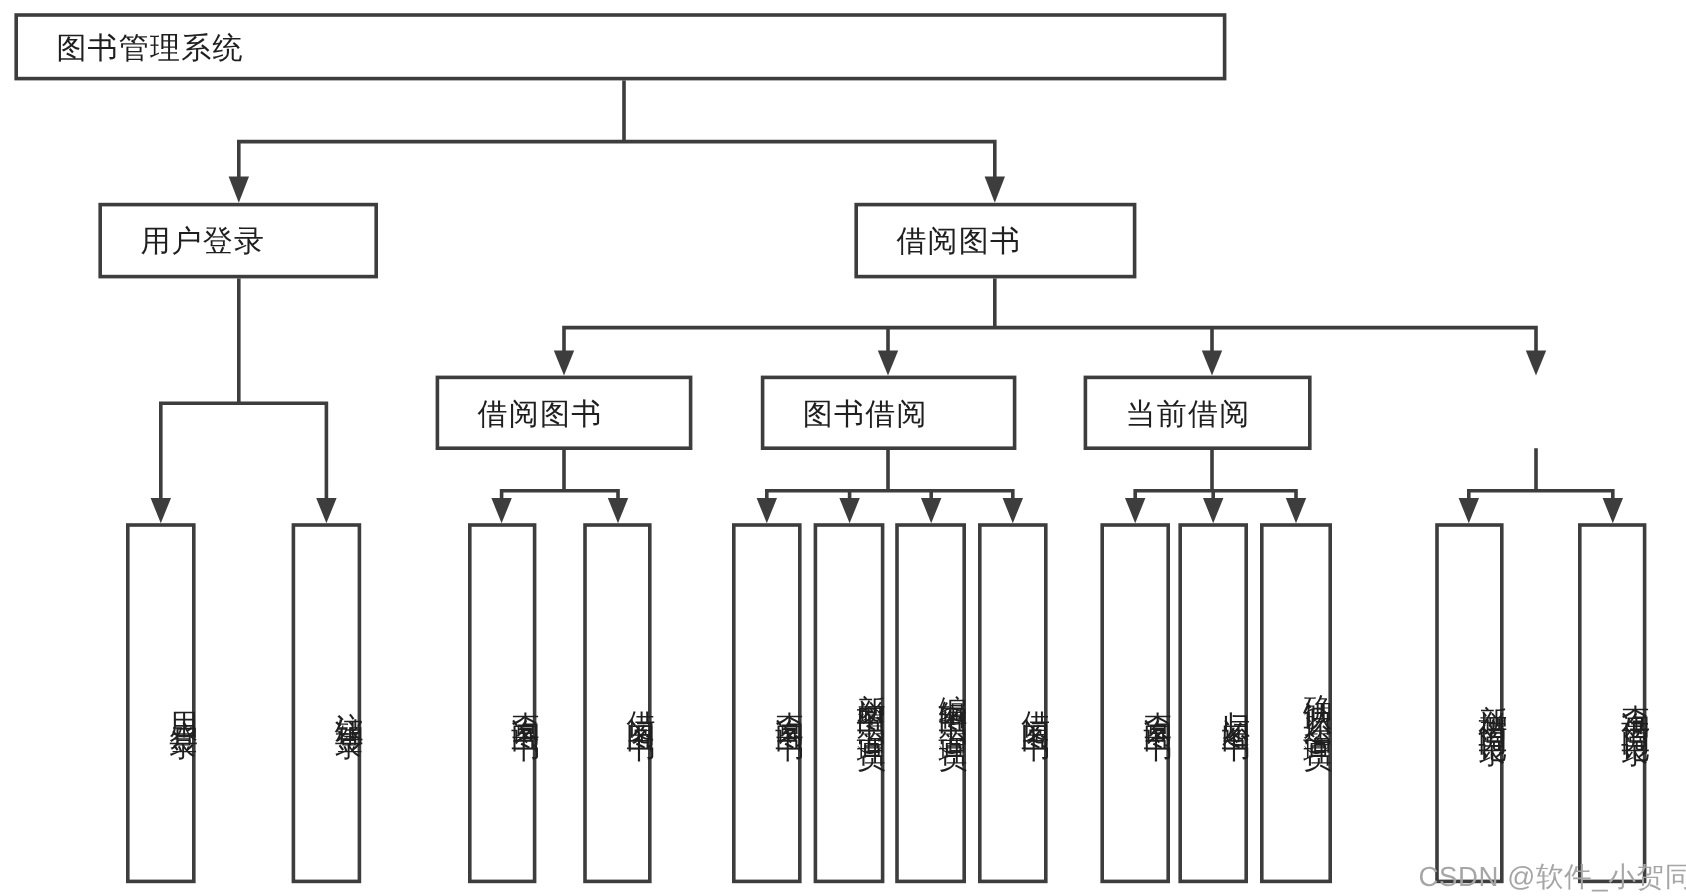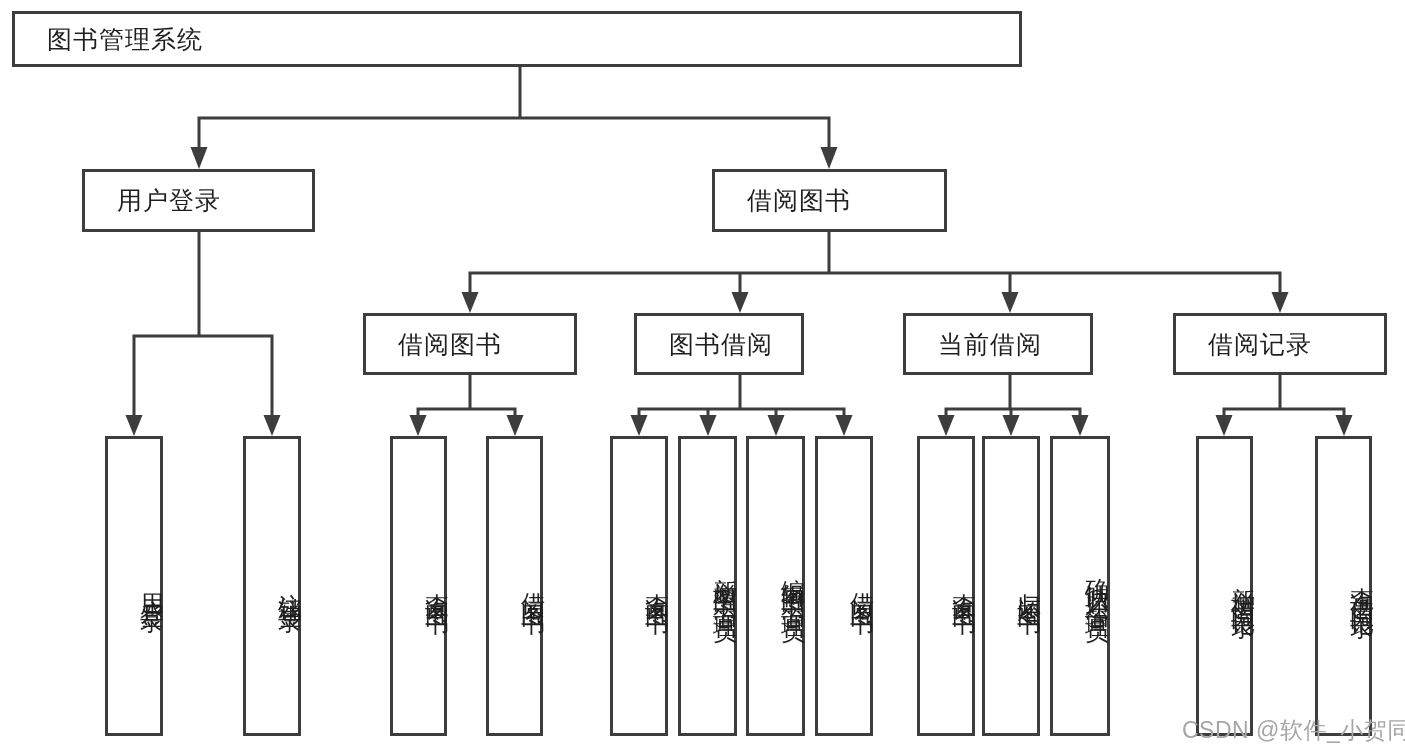--- a/index.html
+++ b/index.html
@@ -93,28 +93,25 @@
   <div class="node" style="left:82px;top:169px;width:233px;height:63px">
     <span>用户登录</span>
   </div>
   <div class="node" style="left:712px;top:169px;width:235px;height:63px">
     <span>借阅图书</span>
   </div>
 
   <div class="node" style="left:363px;top:313px;width:214px;height:62px">
     <span>借阅图书</span>
   </div>
-  <div class="node" style="left:634px;top:313px;width:170px;height:62px">
+  <div class="node" style="left:634px;top:313px;width:213px;height:62px">
     <span>图书借阅</span>
   </div>
   <div class="node" style="left:903px;top:313px;width:190px;height:62px">
     <span>当前借阅</span>
-  </div>
-  <div class="node" style="left:1173px;top:313px;width:214px;height:62px">
-    <span>借阅记录</span>
   </div>
 
   <div class="node leaf" style="left:105px;top:436px;width:58px;height:300px">
     <span>用户登录</span>
   </div>
   <div class="node leaf" style="left:243px;top:436px;width:58px;height:300px">
     <span>注销登录</span>
   </div>
 
   <div class="node leaf" style="left:390px;top:436px;width:57px;height:300px">

